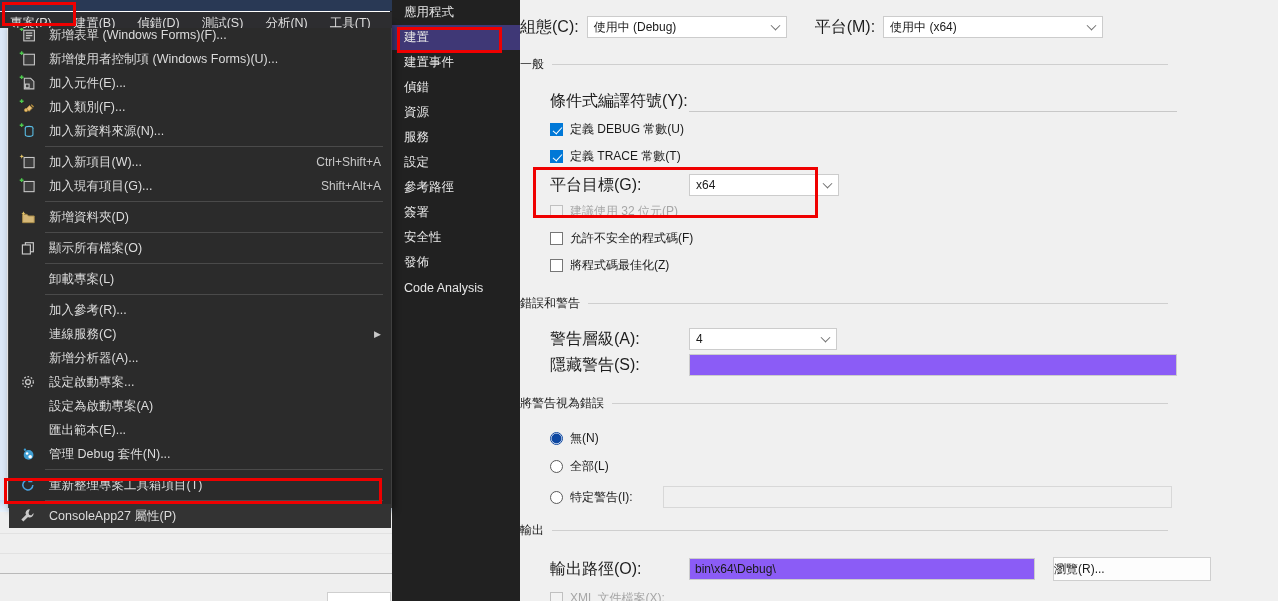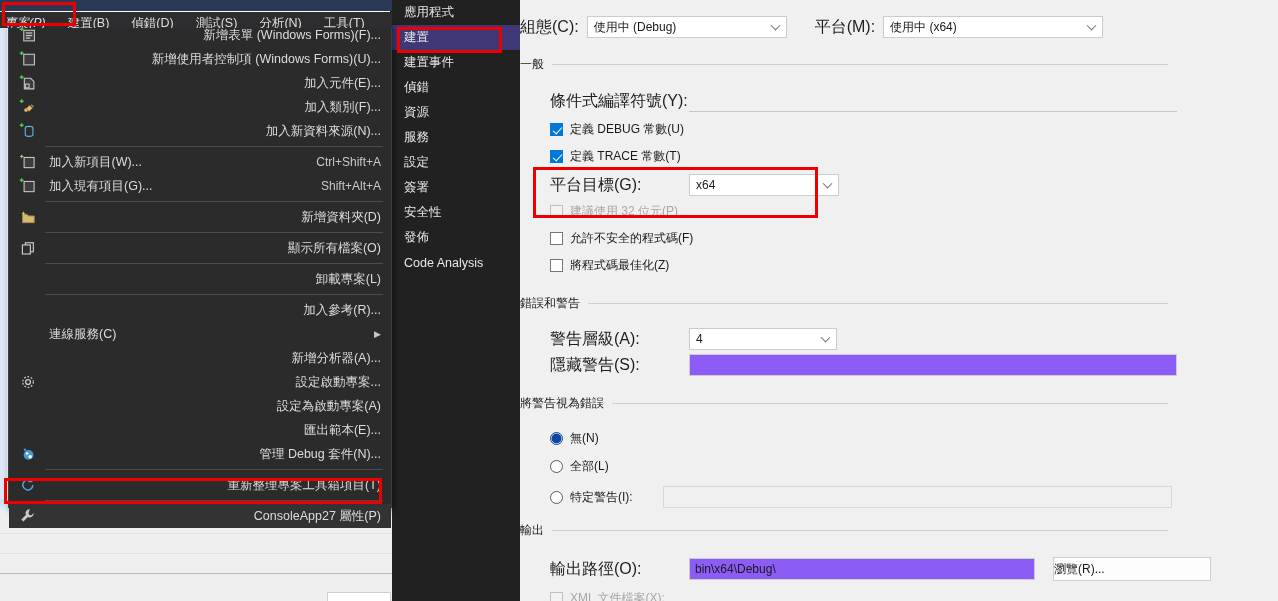--- a/index.html
+++ b/index.html
@@ -59,21 +59,20 @@
     z-index: 40;
   }
   .menu-item {
     position: relative;
     height: 24px;
     display: flex; align-items: center;
     color: #dcdcdc; font-size: 12.5px;
     padding-left: 40px; padding-right: 10px;
     white-space: nowrap;
     cursor: default;
-    justify-content: flex-end;
   }
   .menu-item .mi-label { flex: 0 0 auto; }
   .menu-item .mi-accel {
     margin-left: auto; color: #c8c8c8; font-size: 12px;
   }
   .menu-item .mi-arrow {
     margin-left: auto; color: #c8c8c8; font-size: 9px;
   }
   .menu-item .mi-icon {
     position: absolute; left: 10px; top: 3px;
@@ -92,21 +91,21 @@
     background: #2d2d30;
     display: flex; align-items: center;
     z-index: 45;
   }
   .menubar-item {
     color: #dfdfdf; font-size: 12.5px;
     padding: 0 11px; height: 22px;
     display: flex; align-items: center;
     white-space: nowrap;
   }
-  .menubar-item.first { padding-left: 4px; font-style: italic; }
+  .menubar-item.first { padding-left: 10px; }
   .menubar-clip {
     position: absolute; left: 0; top: 6px; width: 392px; height: 22px;
     overflow: hidden; z-index: 45;
   }
 
   
   .props {
     position: absolute; left: 392px; top: 0;
     width: 886px; height: 601px;
     background: #f0f0f0;
@@ -435,20 +434,23 @@
         <div class="nav-item">
           <span>資源</span>
         </div>
         <div class="nav-item">
           <span>服務</span>
         </div>
         <div class="nav-item">
           <span>設定</span>
         </div>
         <div class="nav-item">
+          <span>參考路徑</span>
+        </div>
+        <div class="nav-item">
           <span>簽署</span>
         </div>
         <div class="nav-item">
           <span>安全性</span>
         </div>
         <div class="nav-item">
           <span>發佈</span>
         </div>
         <div class="nav-item">
           <span>Code Analysis</span>

